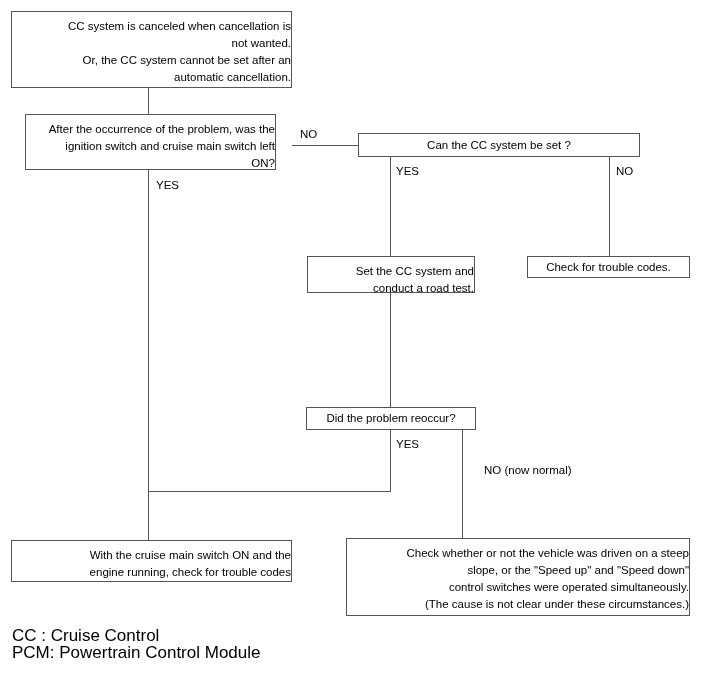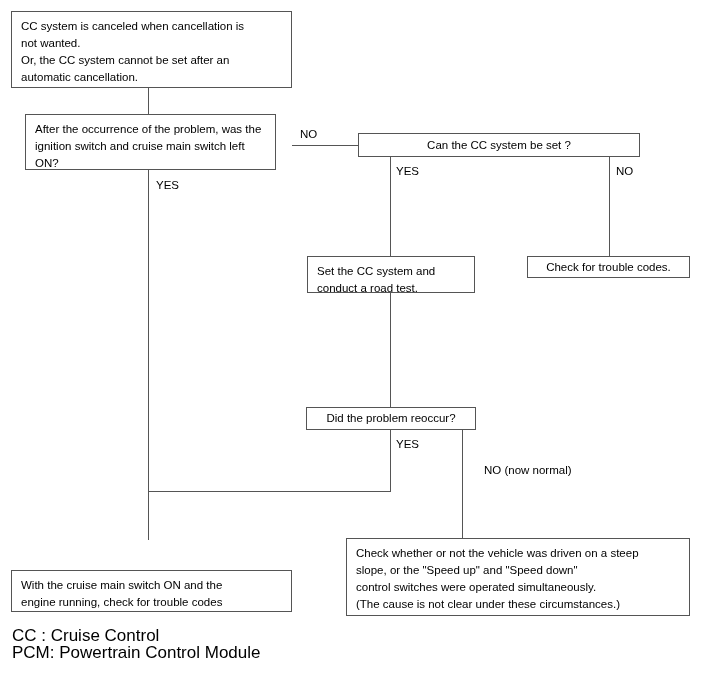--- a/index.html
+++ b/index.html
@@ -20,22 +20,22 @@
     position: absolute;
     box-sizing: border-box;
     border: 1px solid #555555;
     background: #ffffff;
     font-size: 11.5px;
     line-height: 17px;
     color: #000000;
     white-space: pre-line;
   }
   .node.pad {
-    padding: 6px 9px 5px 9px;
-    text-align: left;
+    padding: 6px 0 5px 9px;
+    text-align: right;
   }
   .node.center {
     display: flex;
     align-items: center;
     justify-content: center;
     text-align: center;
     padding: 0 8px;
   }
   .edge-h {
     position: absolute;
@@ -78,21 +78,21 @@
 
   <div class="node center" style="left:358px; top:133px; width:282px; height:24px;">Can the CC system be set ?</div>
 
   <div class="node pad" style="left:307px; top:256px; width:168px; height:37px;">Set the CC system and
 conduct a road test.</div>
 
   <div class="node center" style="left:527px; top:256px; width:163px; height:22px;">Check for trouble codes.</div>
 
   <div class="node center" style="left:306px; top:407px; width:170px; height:23px;text-align:center;">Did the problem reoccur?</div>
 
-  <div class="node pad" style="left:11px; top:540px; width:281px; height:42px;margin-top:30px;">With the cruise main switch ON and the
+  <div class="node pad" style="left:11px; top:540px; width:281px; height:42px;">With the cruise main switch ON and the
 engine running, check for trouble codes</div>
 
   <div class="node pad" style="left:346px; top:538px; width:344px; height:78px;">Check whether or not the vehicle was driven on a steep
 slope, or the "Speed up" and "Speed down"
  control switches were operated simultaneously.
 (The cause is not clear under these circumstances.)</div>
 
   <div class="edge-v" style="left:148px; top:88px; height:26px;"></div>
 
   <div class="edge-h" style="left:292px; top:145px; width:66px;"></div>

